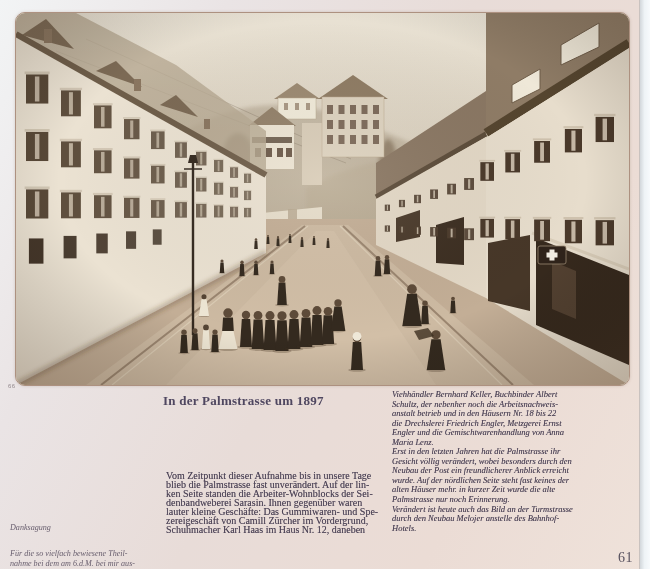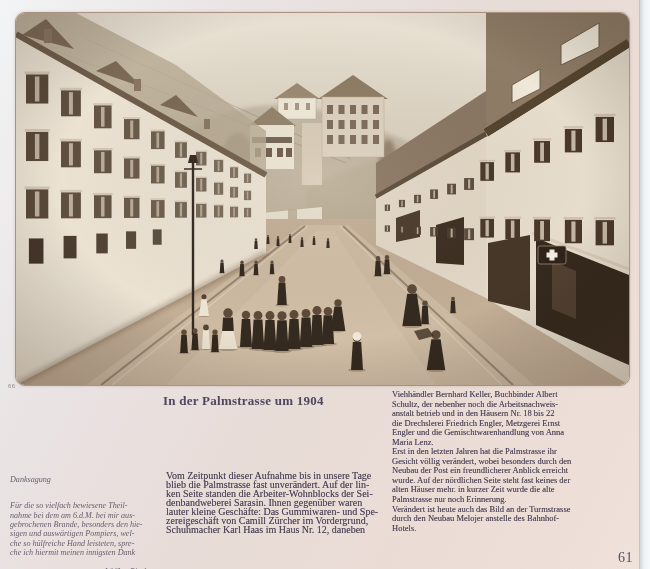--- a/index.html
+++ b/index.html
@@ -28,26 +28,26 @@
     position:absolute;left:8px;top:383px;font-size:6px;color:#93898d;
     font-family:"Liberation Sans",sans-serif;letter-spacing:.5px;
   }
   .caption{
     position:absolute;left:163px;top:393px;
     font-size:13px;font-weight:bold;letter-spacing:.25px;color:#4f4760;
   }
   .ink{color:#4b4256;text-shadow:0 0 .4px rgba(75,66,86,.55);}
   .col{position:absolute;white-space:pre-line;}
   .col-mid{left:166px;top:471px;width:233px;font-size:10px;line-height:9px;}
-  .col-right{left:392px;top:390px;width:250px;font-size:8.5px;line-height:9.55px;}
+  .col-right{left:392px;top:390px;width:250px;font-size:8.5px;line-height:9.55px;font-style:italic;}
   .col-left{
     left:10px;top:466px;width:156px;
     font-style:italic;font-size:8.1px;line-height:9.4px;color:#675d6d;
   }
-  .col-left .heading{margin-bottom:7px;white-space:pre-line;}
+  .col-left .heading{margin-bottom:7px;white-space:pre-line;margin-top:48px;}
   .col-left .body{white-space:pre-line;}
   .sig-row{display:flex;justify-content:space-between;}
   .page-num{
     position:absolute;left:618px;top:550px;font-size:14px;color:#56505e;
     letter-spacing:.5px;
   }
 </style>
 </head>
 <body>
 
@@ -503,21 +503,21 @@
           </g>
           <path d="M398,318 l14,-3 l6,8 l-15,4 Z" fill="#3f3122" opacity="0.8"></path>
         </g>
 
       <rect x="0" y="0" width="613" height="372" fill="url(#vg)"></rect>
     </svg>
   </div>
 
   <div class="ref-num">66</div>
 
-  <div class="caption">In der Palmstrasse um 1904</div>
+  <div class="caption">In der Palmstrasse um 1897</div>
 
   <div class="col col-left">
     <div class="heading">Danksagung</div>
     <div class="body">Für die so vielfach bewiesene Theil-
 nahme bei dem am 6.d.M. bei mir aus-
 gebrochenen Brande, besonders den hie-
 sigen und auswärtigen Pompiers, wel-
 che so hülfreiche Hand leisteten, spre-
 che ich hiermit meinen innigsten Dank</div>
     <div class="sig-row">

